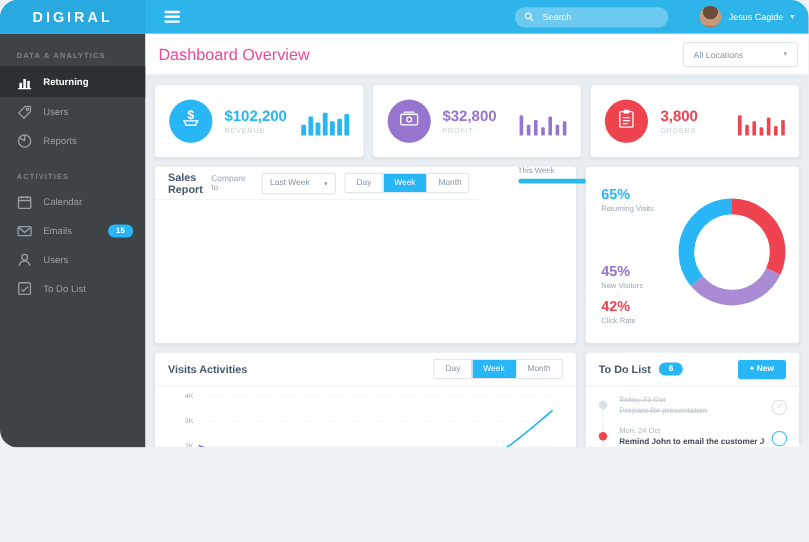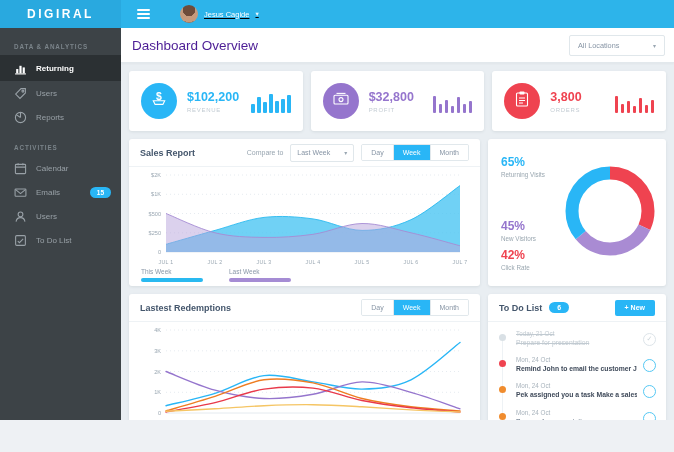--- a/index.html
+++ b/index.html
@@ -1,50 +1,50 @@
 <!DOCTYPE html>
 <html><head>
 <meta charset="utf-8">
 <style>
   html,body{margin:0;padding:0;background:#eef1f4;}
   *{box-sizing:border-box;}
-  .app{position:relative;width:674px;height:420px;overflow:hidden;background:#e9eef2;
-       font-family:"Liberation Sans",sans-serif;-webkit-font-smoothing:antialiased;}
+  .app{position:relative;width:674px;height:373px;overflow:hidden;background:#e9eef2;
+       font-family:"Liberation Sans",sans-serif;border-radius:15px;-webkit-font-smoothing:antialiased;}
 
   
   .topbar{position:absolute;top:0;left:0;right:0;height:28px;background:#2db4ea;display:flex;align-items:center;z-index:6;}
   .logo{width:121px;height:28px;background:#29a9df;color:#fff;font-weight:bold;font-size:12px;
         letter-spacing:2.5px;display:flex;align-items:center;justify-content:center;}
   .burger{margin-left:12px;display:flex;flex-direction:column;gap:2px;cursor:pointer;padding:4px;}
   .burger span{width:13px;height:2px;background:#fff;border-radius:1px;}
   .search{margin-left:auto;width:128px;height:17px;border-radius:9px;background:rgba(255,255,255,.3);
           display:flex;align-items:center;padding:0 8px;gap:5px;}
   .search input{background:transparent;border:0;outline:0;color:#fff;font-size:7.5px;width:100%;font-family:inherit;}
   .search input::placeholder{color:rgba(255,255,255,.92);}
-  .user{display:flex;align-items:center;gap:6px;margin:0 12px 0 26px;cursor:pointer;text-decoration:underline;}
+  .user{display:flex;align-items:center;gap:6px;margin:0 12px 0 26px;cursor:pointer;}
   .avatar{width:18px;height:18px;border-radius:50%;flex:none;
           background:radial-gradient(circle at 50% 28%,#6d4c3a 0 38%,#c59a7c 40% 75%,#a3765c 76%);}
   .user-name{color:#fff;font-size:7.5px;}
   .chev{color:rgba(255,255,255,.9);font-size:6.5px;}
 
   
   .sidebar{position:absolute;top:28px;left:0;bottom:0;width:121px;background:#3d4347;z-index:5;}
   .side-label{font-size:6.3px;color:#7b848a;letter-spacing:.9px;font-weight:bold;margin:15px 0 5px 14px;}
   .side-item{display:flex;align-items:center;height:24px;padding-left:14px;color:#99a1a7;font-size:8px;gap:9px;cursor:pointer;}
   .side-item.active{background:#2b3033;color:#fff;height:26px;font-weight:bold;}
   .side-ico{width:13px;height:13px;display:flex;align-items:center;color:inherit;}
   .side-ico svg{width:13px;height:13px;}
   .side-badge{margin-left:auto;margin-right:10px;background:#29b6f6;color:#fff;font-size:6.5px;
               padding:2px 7px;border-radius:8px;font-weight:bold;}
 
   
   .main{position:absolute;left:121px;top:28px;right:0;bottom:0;display:flex;flex-direction:column;}
   .page-head{background:#fff;min-height:35px;height:35px;display:flex;align-items:center;padding:0 9px 0 11px;
              border-bottom:1px solid #e2e8ec;box-shadow:0 1px 2px rgba(0,0,0,.04);}
-  .page-title{font-size:13.5px;color:#4c1d95;}
+  .page-title{font-size:13.5px;color:#ec4899;}
   .head-filters{margin-left:auto;display:flex;gap:7px;}
   .select{height:21px;border:1px solid #e0e7eb;border-radius:2px;background:#fff;display:flex;align-items:center;
           padding:0 8px;font-size:7.3px;color:#8795a5;cursor:pointer;}
   .select .chev2{font-size:6px;color:#9aa7b2;margin-left:auto;padding-left:8px;}
   .sel-loc{width:96px;} .sel-date{width:141px;}
 
   .content{flex:1;padding:8px;display:flex;flex-direction:column;gap:8px;overflow:hidden;}
   .row{display:flex;gap:8px;}
   .card{background:#fff;border-radius:3px;box-shadow:0 1px 3px rgba(50,65,80,.10);}
 
@@ -62,21 +62,21 @@
   .panel-title{font-size:9px;font-weight:bold;color:#44566c;}
   .panel-right{margin-left:auto;display:flex;align-items:center;gap:7px;}
   .compare-label{font-size:7px;color:#98a5b0;}
   .mini-select{height:18px;width:64px;font-size:7px;padding:0 6px;}
   .range-group{display:flex;border:1px solid #e1e8ec;border-radius:2px;overflow:hidden;}
   .range-btn{font-size:7px;color:#8795a5;background:#fff;padding:4px 9px;border:0;border-left:1px solid #e1e8ec;
              cursor:pointer;font-family:inherit;}
   .range-btn:first-child{border-left:0;}
   .range-btn.active{background:#29b6f6;color:#fff;}
 
-  .sales-card{flex:1 1 351px;height:147px;display:flex;flex-direction:column;min-width:0;}
+  .sales-card{flex:1 1 351px;height:147px;display:flex;min-width:0;}
   .chart-wrap{padding:3px 9px 0;}
   .chart-wrap svg{display:block;width:100%;}
   .legend-row{display:flex;gap:26px;padding:0 12px;margin-top:0;}
   .legend-item{display:flex;flex-direction:column;gap:3px;}
   .legend-name{font-size:6.5px;color:#8a98a8;}
   .legend-bar{height:4px;width:62px;border-radius:2px;}
 
   .visitor-card{width:178px;min-width:178px;height:147px;display:flex;flex-direction:column;}
   .visitor-body{flex:1;display:flex;align-items:center;padding:0 8px 0 13px;}
   .vstat{margin:6px 0;}
@@ -112,20 +112,29 @@
 
 <div class="app">
 
   <div class="topbar">
     <div class="logo">DIGIRAL</div>
     <div class="burger">
         <span></span>
         <span></span>
         <span></span>
       </div>
+    <div class="search">
+      <span style="display:flex">
+        <svg width="8" height="8" viewBox="0 0 10 10">
+            <circle cx="4" cy="4" r="3" fill="none" stroke="#fff" stroke-width="1.2"></circle>
+            <path d="M6.3 6.3 L9 9" stroke="#fff" stroke-width="1.2"></path>
+          </svg>
+      </span>
+      <input placeholder="Search" style="">
+    </div>
     <div class="user">
       <div class="avatar"></div>
       <span class="user-name">Jesus Cagide</span>
       <span class="chev">▾</span>
     </div>
   </div>
 
   <div class="sidebar">
     <div id="sidebar-nav">
         <div class="side-label">DATA &amp; ANALYTICS</div>
@@ -357,21 +366,21 @@
                   <circle cx="48" cy="48" r="38" fill="none" stroke="#29b6f6" stroke-width="13" pathLength="100" stroke-dasharray="36 64" stroke-dashoffset="-64" transform="rotate(-90 48 48)"></circle>
                 </svg>
             </div>
           </div>
         </div>
       </div>
 
       <div class="row" style="height:162px;">
         <div class="card activities-card">
           <div class="panel-head">
-            <div class="panel-title">Lastest Redemptions</div>
+            <div class="panel-title">Visits Activities</div>
             <div class="panel-right">
               <div class="range-group">
                   <button class="range-btn">Day</button>
                   <button class="range-btn active">Week</button>
                   <button class="range-btn">Month</button>
                 </div>
             </div>
           </div>
           <div class="chart-wrap">
             <svg viewBox="0 0 331 104" height="104">

